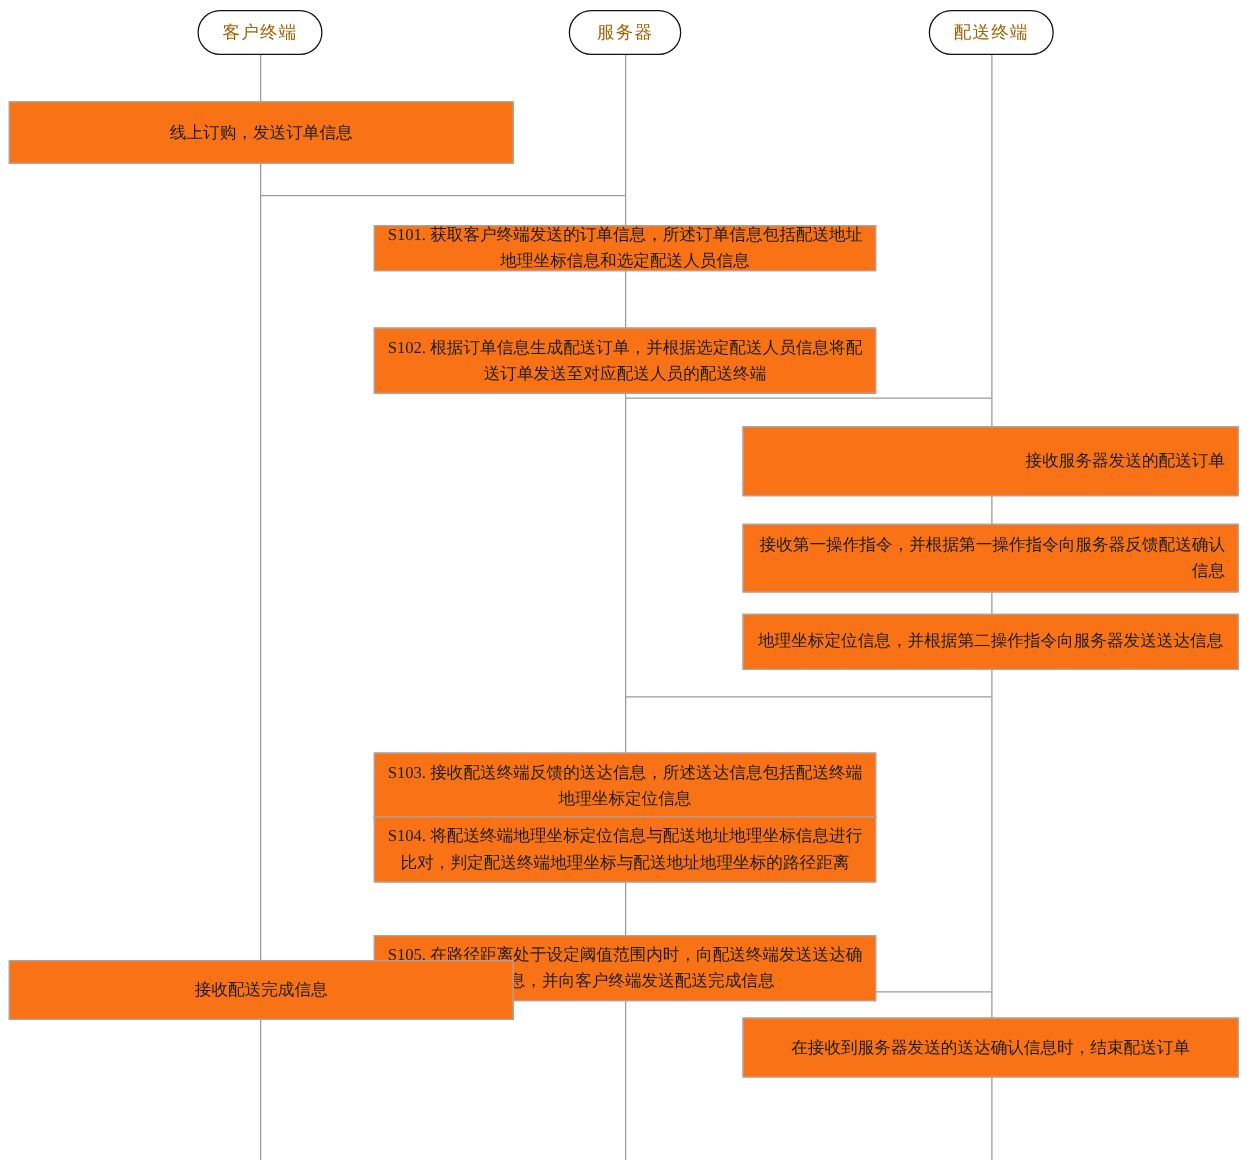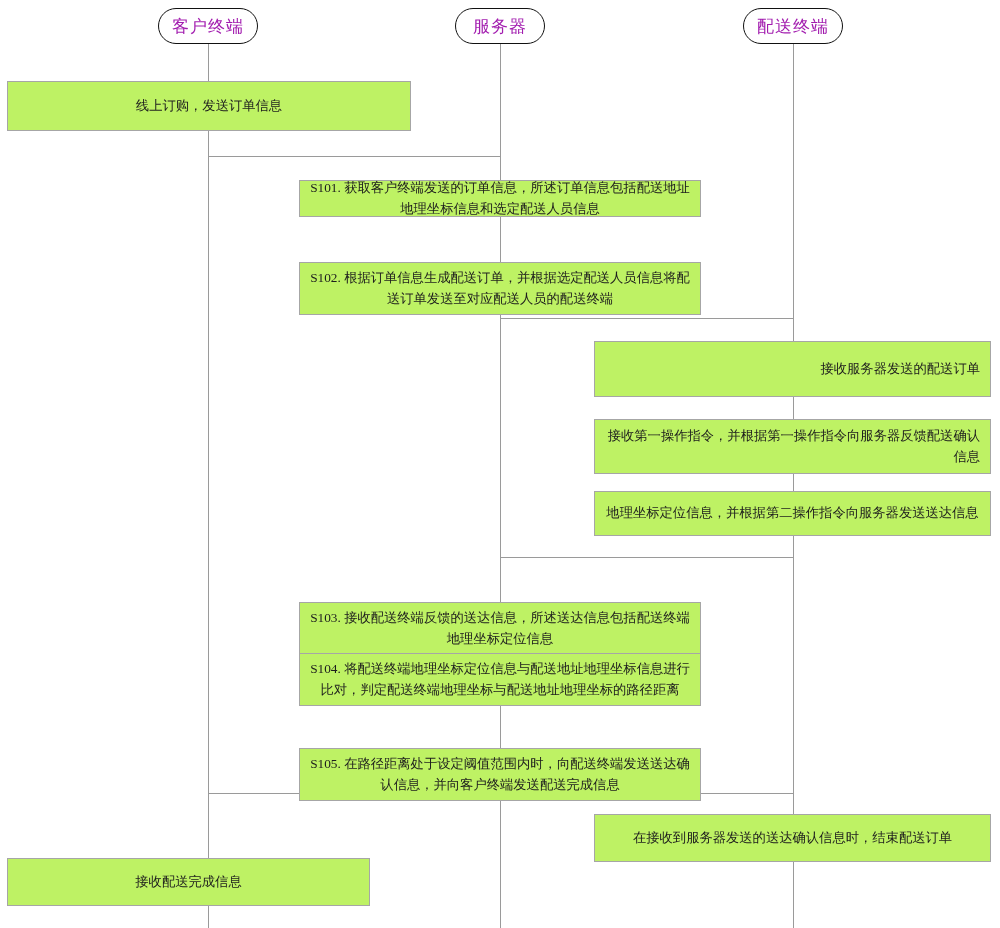--- a/index.html
+++ b/index.html
@@ -31,31 +31,31 @@
   .actor {
     position: absolute;
     box-sizing: border-box;
     border: 1.4px solid #111;
     border-radius: 22px;
     background: #ffffff;
     display: flex;
     align-items: center;
     justify-content: center;
     z-index: 3;
-    font-size: 17px;
+    font-size: 14px;
     letter-spacing: 1px;
-    color: #a21caf;
+    color: #a16207;
   }
 
   
   .box {
     position: absolute;
     box-sizing: border-box;
     border: 1px solid #a6a6a6;
-    background: #bef264;
+    background: #f97316;
     display: flex;
     align-items: center;
     justify-content: center;
     text-align: center;
     z-index: 2;
     font-size: 13.3px;
     line-height: 1.55;
     color: #1d1d1d;
     padding: 4px 10px;
   }
@@ -132,21 +132,21 @@
   <div class="box" style="left:299px; top:653px; width:402px; height:53px;">
     <span class="txt">S104. 将配送终端地理坐标定位信息与配送地址地理坐标信息进行
 比对，判定配送终端地理坐标与配送地址地理坐标的路径距离</span>
   </div>
 
   <div class="box" style="left:299px; top:724px; width:402px; height:53px;margin-top:24px;">
     <span class="txt">S105. 在路径距离处于设定阈值范围内时，向配送终端发送送达确
 认信息，并向客户终端发送配送完成信息</span>
   </div>
 
-  <div class="box" style="left:7px; top:858px; width:363px; height:48px;text-align:center;">
+  <div class="box" style="left:7px; top:768px; width:404px; height:48px;text-align:center;">
     <span class="txt">接收配送完成信息</span>
   </div>
 
   <div class="box" style="left:594px; top:814px; width:397px; height:48px;">
     <span class="txt">在接收到服务器发送的送达确认信息时，结束配送订单</span>
   </div>
 
 </div>
 
 </body></html>

